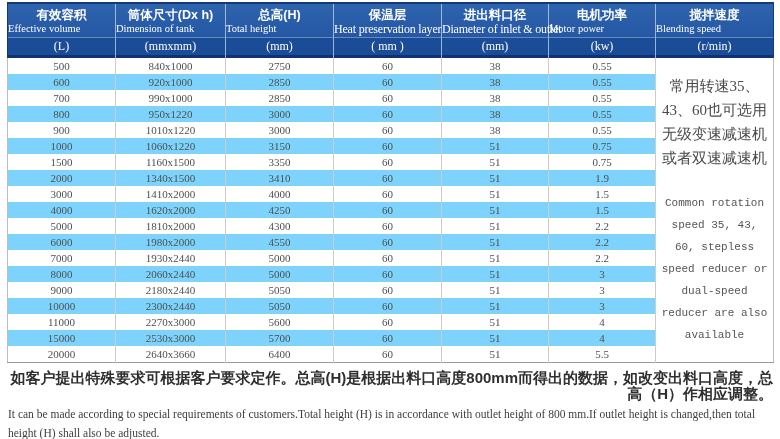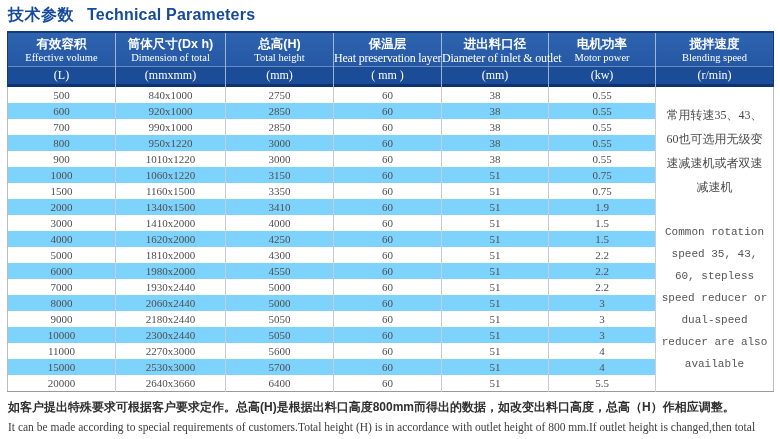--- a/index.html
+++ b/index.html
@@ -22,77 +22,74 @@
 
   thead th {
     padding:0; font-weight:normal; color:#fff; vertical-align:top;
     background:linear-gradient(#2e63ae, #1f519d);
     border-top:2px solid #123a7d;
     border-left:1px solid rgba(255,255,255,0.55);
   }
   thead th:first-child { border-left:1px solid #123a7d; }
   thead th:last-child  { border-right:1px solid #123a7d; }
   th .hdr-cn { font-size:12.5px; font-weight:bold; line-height:15px; padding-top:4px; text-align:center; }
-  th .hdr-en { font-family:"Liberation Serif", serif; font-size:10.5px; line-height:12px; text-align:center; white-space:nowrap; }
+  th .hdr-en { font-family:"Liberation Serif", serif; font-size:10.5px; line-height:12px; text-align:left; white-space:nowrap; }
   thead th:nth-child(4) .hdr-en,
   thead th:nth-child(5) .hdr-en { font-size:12px; letter-spacing:-0.2px; }
   th .hdr-unit {
     font-family:"Liberation Serif", serif; font-size:12px; line-height:17px; text-align:center;
     background:#1b4c97; border-top:1px solid rgba(255,255,255,0.35);
     border-bottom:3px solid #0f3273; margin-top:2px;
   }
 
   tbody td {
     font-family:"Liberation Serif", serif; font-size:11px; color:#4f4f4f;
     text-align:center; height:16px; line-height:16px; padding:0;
     border-left:1px solid #cccccc; background:#ffffff; overflow:hidden;
   }
   tbody td:first-child { border-left:none; }
   tbody tr.stripe td { background:#7dd3fc; }
 
   td.merged-cell {
     background:#ffffff !important; vertical-align:middle; padding:0 5px;
     border-left:1px solid #cccccc;
   }
-  .note-cn { font-size:12px; color:#4a4a4a; line-height:24px; text-align:center; }
+  .note-cn { font-size:15px; color:#4a4a4a; line-height:24px; text-align:center; }
   .note-en { font-family:Liberation Mono, monospace; font-size:11px; color:#555555; line-height:22px; text-align:center; margin-top:22px; }
 
   .footer { margin:7px 0 0 1px; width:765px; }
-  .footer-cn { font-size:12px; font-weight:bold; color:#2f2f2f; line-height:16px; }
+  .footer-cn { font-size:15px; font-weight:bold; color:#2f2f2f; line-height:16px;text-align:right; }
   .footer-en { font-family:"Liberation Serif", serif; font-size:11.5px; color:#3d3d3d; line-height:19px; margin-top:3px; }
 </style>
 </head>
 <body>
 
 <div class="page">
 
-  <div class="title">
-    <span>技术参数</span><span class="title-en">Technical Parameters</span>
-  </div>
 
   <table class="params">
     <colgroup>
       <col class="c1">
         <col class="c2">
         <col class="c3">
         <col class="c4">
       <col class="c5">
         <col class="c6">
         <col class="c7">
     </colgroup>
     <thead>
       <tr id="header-row">
           <th>
             <div class="hdr-cn">有效容积</div>
             <div class="hdr-en">Effective volume</div>
             <div class="hdr-unit">(L)</div>
           </th>
           <th>
             <div class="hdr-cn">筒体尺寸(Dx h)</div>
-            <div class="hdr-en">Dimension of total</div>
+            <div class="hdr-en">Dimension of tank</div>
             <div class="hdr-unit">(mmxmm)</div>
           </th>
           <th>
             <div class="hdr-cn">总高(H)</div>
             <div class="hdr-en">Total height</div>
             <div class="hdr-unit">(mm)</div>
           </th>
           <th>
             <div class="hdr-cn">保温层</div>
             <div class="hdr-en">Heat preservation layer</div>

